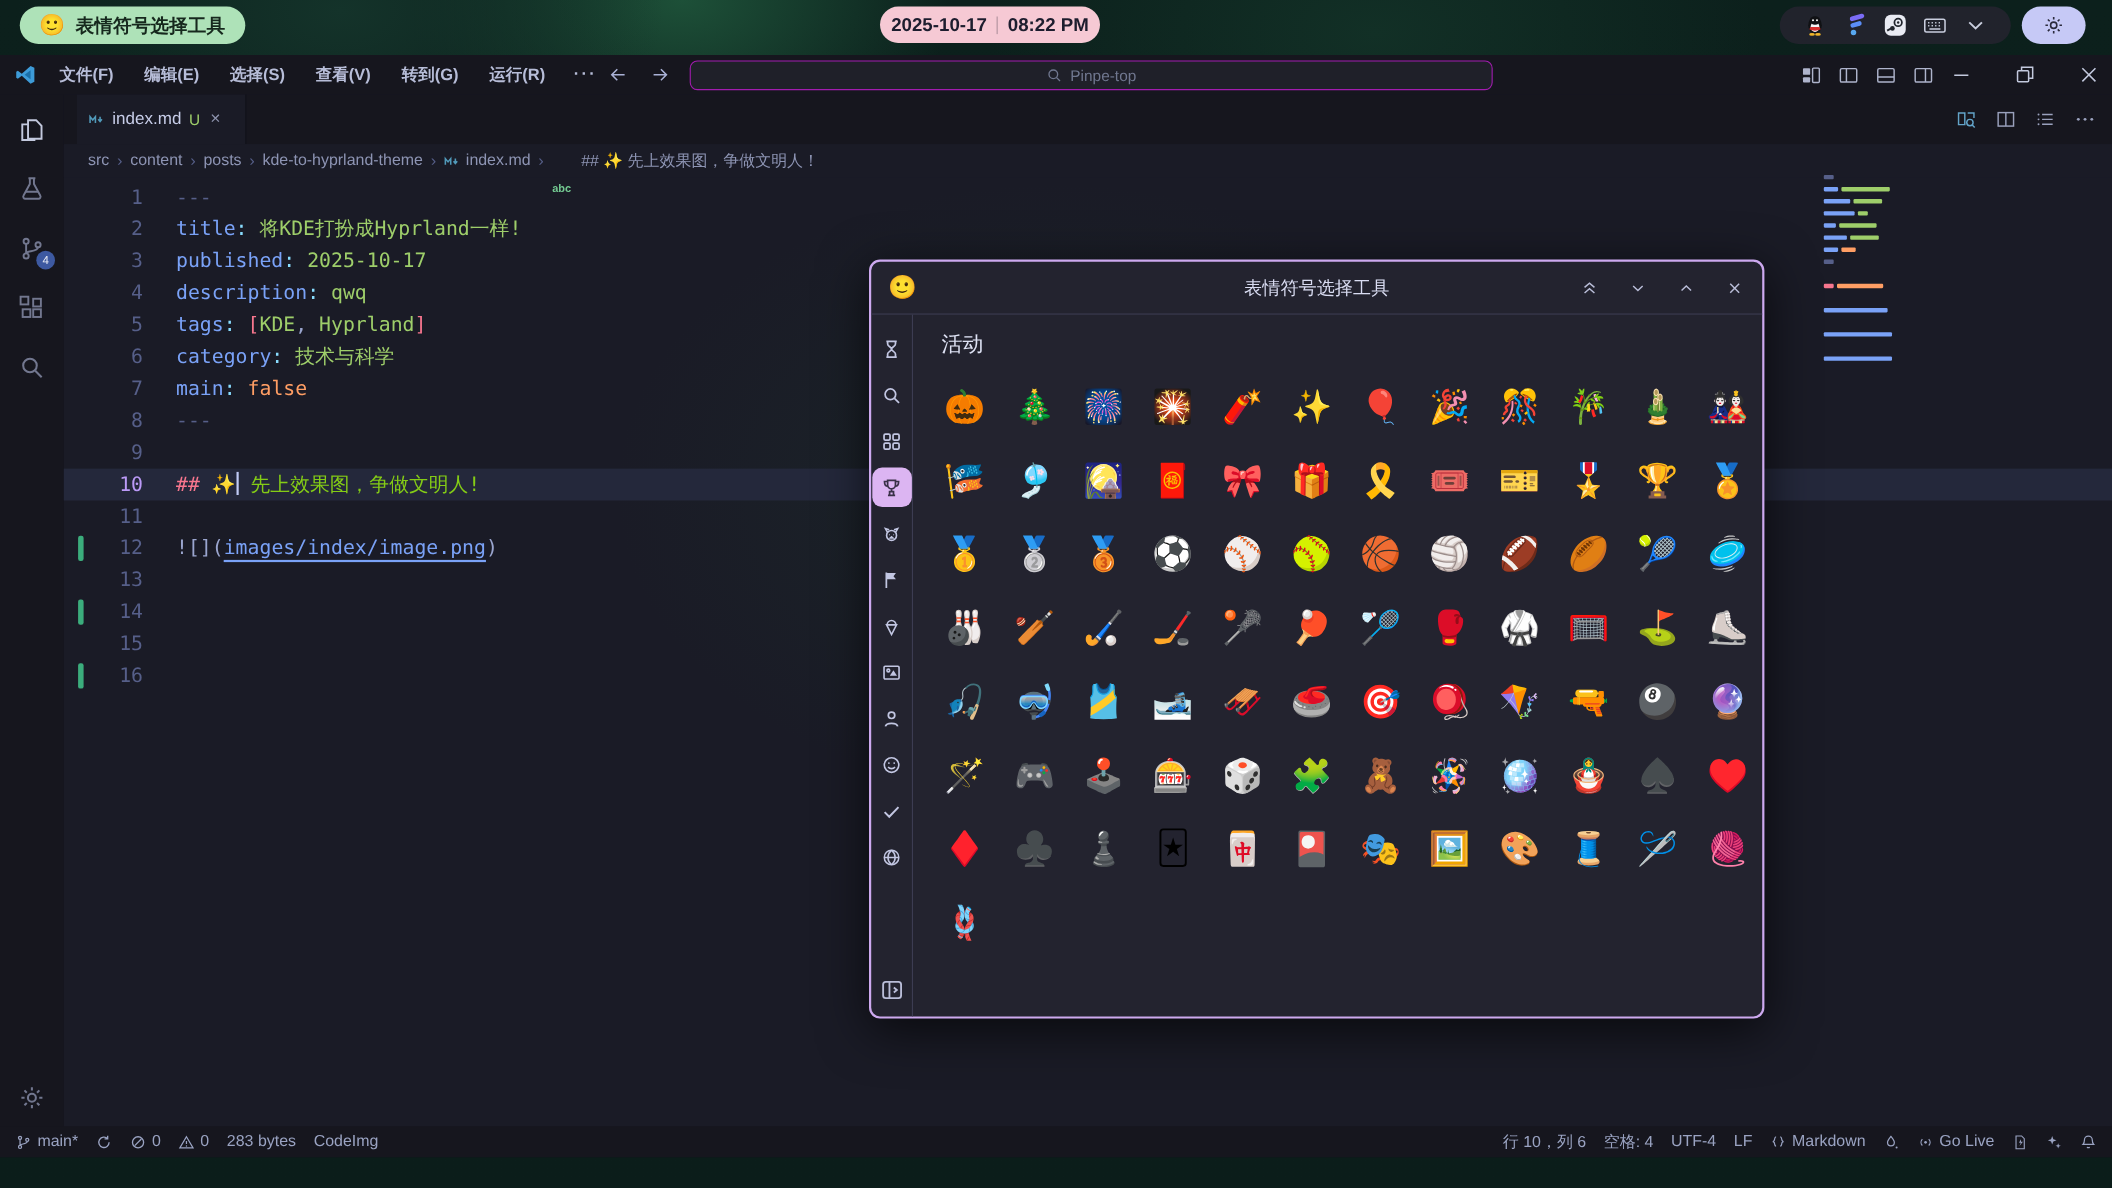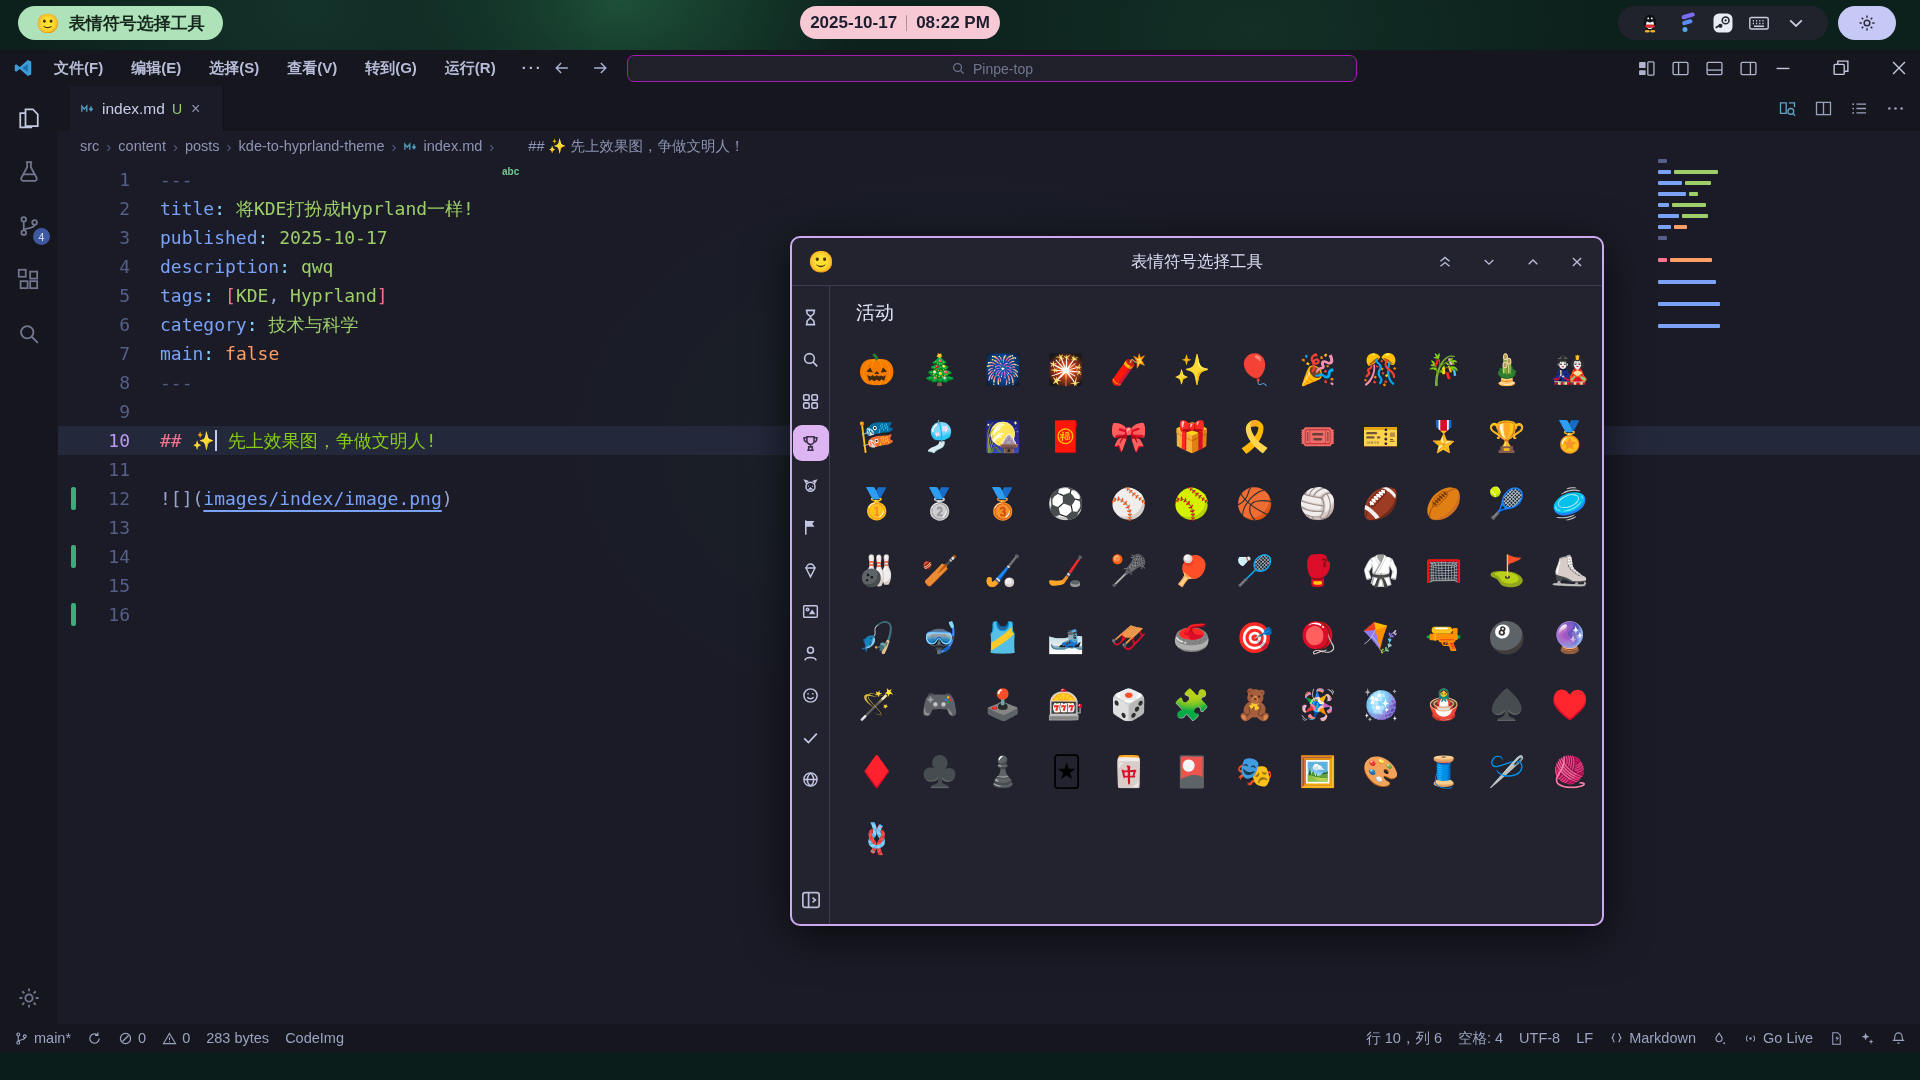--- a/index.html
+++ b/index.html
@@ -472,21 +472,21 @@
           </div>
         </div>
       <div class="sb-group" id="sbright">
           <div class="sb-item">
             <span>行 10，列 6</span>
           </div>
           <div class="sb-item">
             <span>空格: 4</span>
           </div>
           <div class="sb-item">
-            <span>UTF-8</span>
+            <span>UTF-4</span>
           </div>
           <div class="sb-item">
             <span>LF</span>
           </div>
           <div class="sb-item">
             <span class="ic">
               <svg viewBox="0 0 16 16" fill="none" stroke="currentColor" stroke-width="1.2">
                 <path d="M6 2.8c-1.8 0-1.1 2.4-1.9 3.5-.3.5-.8.8-1.3.9.5.1 1 .4 1.3.9.8 1.1.1 3.5 1.9 3.5M10 2.8c1.8 0 1.1 2.4 1.9 3.5.3.5.8.8 1.3.9-.5.1-1 .4-1.3.9-.8 1.1-.1 3.5-1.9 3.5"></path>
               </svg>
             </span>

